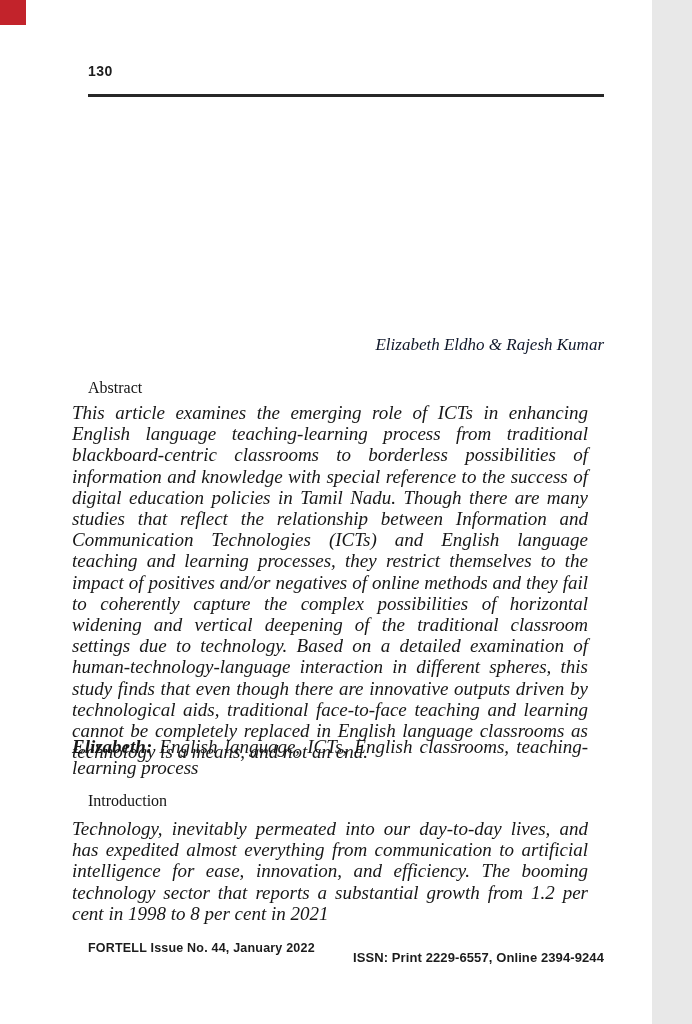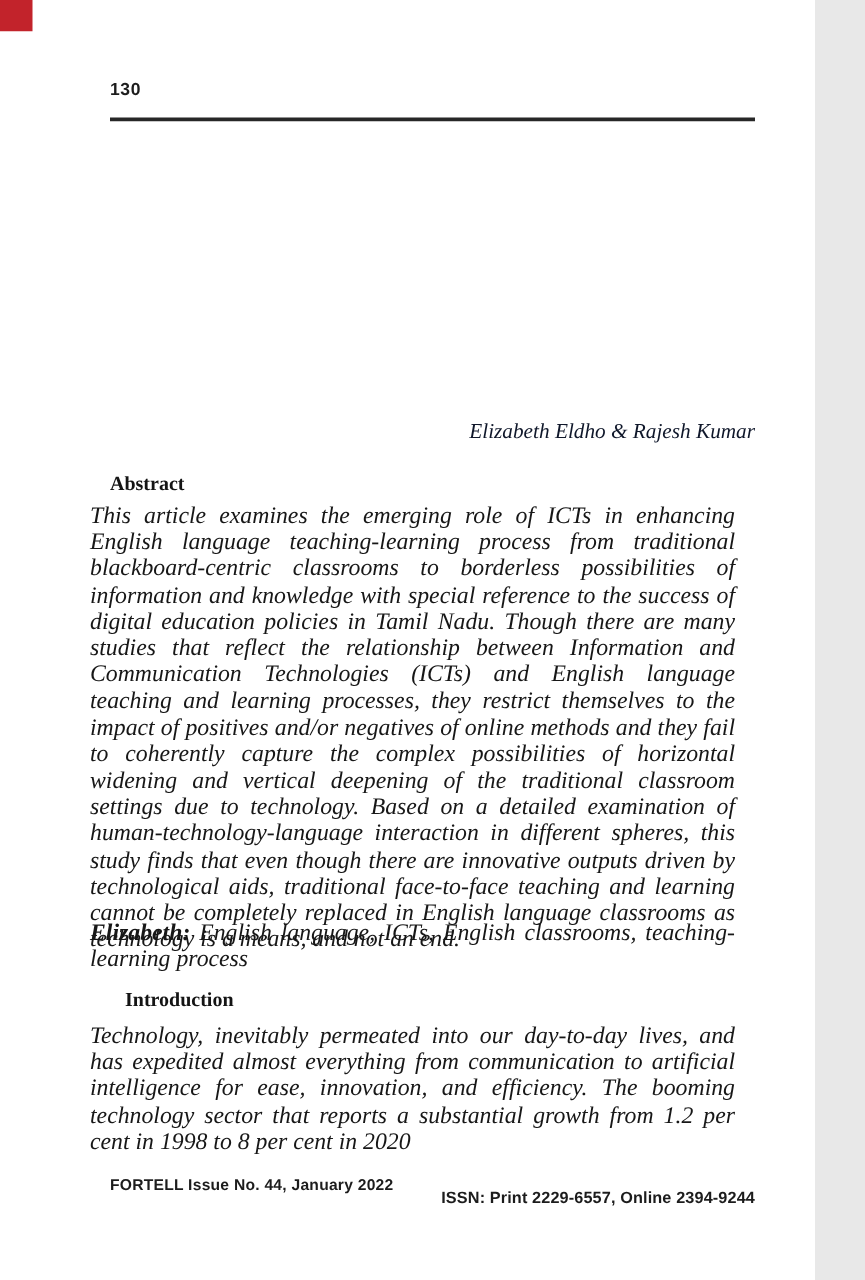--- a/index.html
+++ b/index.html
@@ -37,24 +37,24 @@
     color: #121212;
   }
   .authors {
     position: absolute; left: 88px; top: 335px; width: 516px;
     text-align: right;
     font-style: italic; font-size: 17px; color: #0f172a;
   }
   .section-heading {
     position: absolute; left: 88px; width: 516px;
     font-family: "Liberation Serif", serif;
-    font-weight: 700; font-size: 16px; color: #141414;
+    font-weight: 400; font-size: 16px; color: #141414;
   }
   .abstract-heading { top: 379px; }
-  .introduction-heading { top: 792px; margin-left: 12px; }
+  .introduction-heading { top: 792px; }
   .body-text {
     position: absolute; left: 72px; width: 516px;
     font-size: 19px; line-height: 21.2px;
     text-align: justify;
     color: #171717;
     font-style: italic;
   }
   .abstract-text { top: 402px; }
   .keywords { top: 736px; }
   .keywords .kw-label { font-weight: 700; }
@@ -82,20 +82,20 @@
   <div class="authors">Elizabeth Eldho &amp; Rajesh Kumar</div>
 
   <h2 class="section-heading abstract-heading">Abstract</h2>
 
   <p class="body-text abstract-text">This article examines the emerging role of ICTs in enhancing English language teaching-learning process from traditional blackboard-centric classrooms to borderless possibilities of information and knowledge with special reference to the success of digital education policies in Tamil Nadu. Though there are many studies that reflect the relationship between Information and Communication Technologies (ICTs) and English language teaching and learning processes, they restrict themselves to the impact of positives and/or negatives of online methods and they fail to coherently capture the complex possibilities of horizontal widening and vertical deepening of the traditional classroom settings due to technology. Based on a detailed examination of human-technology-language interaction in different spheres, this study finds that even though there are innovative outputs driven by technological aids, traditional face-to-face teaching and learning cannot be completely replaced in English language classrooms as technology is a means, and not an end.</p>
 
   <p class="body-text keywords"><span class="kw-label">Elizabeth:</span> <span>English language, ICTs, English classrooms, teaching-learning process</span></p>
 
   <h2 class="section-heading introduction-heading">Introduction</h2>
 
-  <p class="body-text introduction-text">Technology, inevitably permeated into our day-to-day lives, and has expedited almost everything from communication to artificial intelligence for ease, innovation, and efficiency. The booming technology sector that reports a substantial growth from 1.2 per cent in 1998 to 8 per cent in 2020</p>
+  <p class="body-text introduction-text">Technology, inevitably permeated into our day-to-day lives, and has expedited almost everything from communication to artificial intelligence for ease, innovation, and efficiency. The booming technology sector that reports a substantial growth from 1.2 per cent in 1998 to 8 per cent in 2021</p>
 
   <div class="footer">
     <span class="footer-issue">FORTELL Issue No. 44, January 2022</span>
     <span class="footer-issn">ISSN: Print 2229-6557, Online 2394-9244</span>
   </div>
 
 </div>
 
 </body></html>

